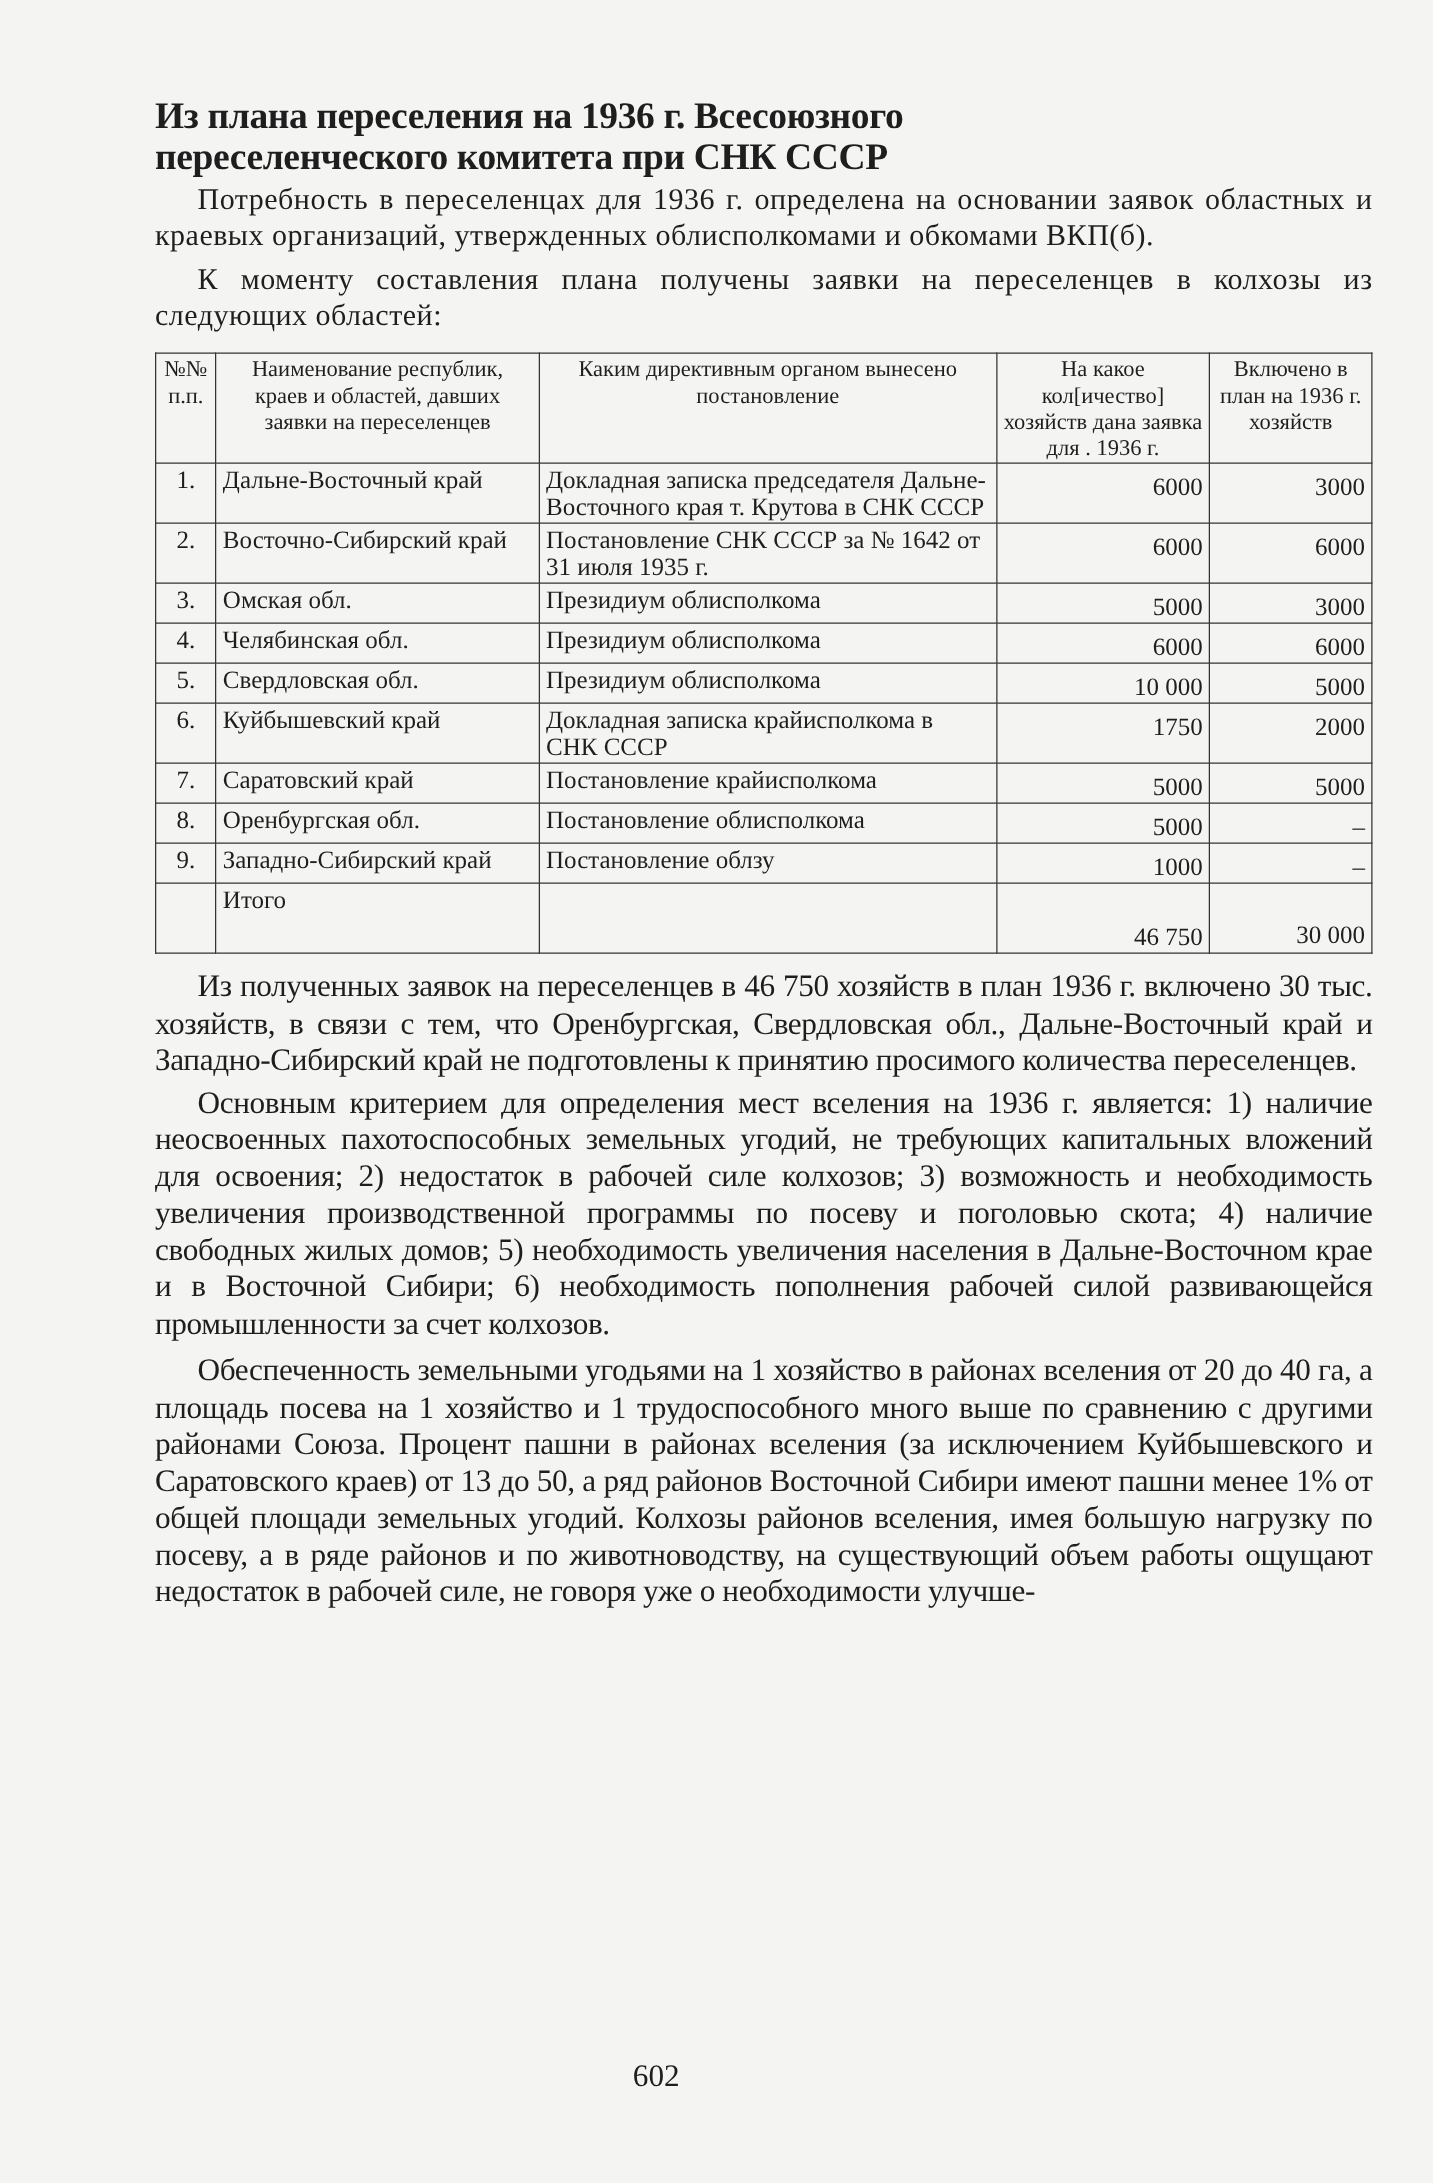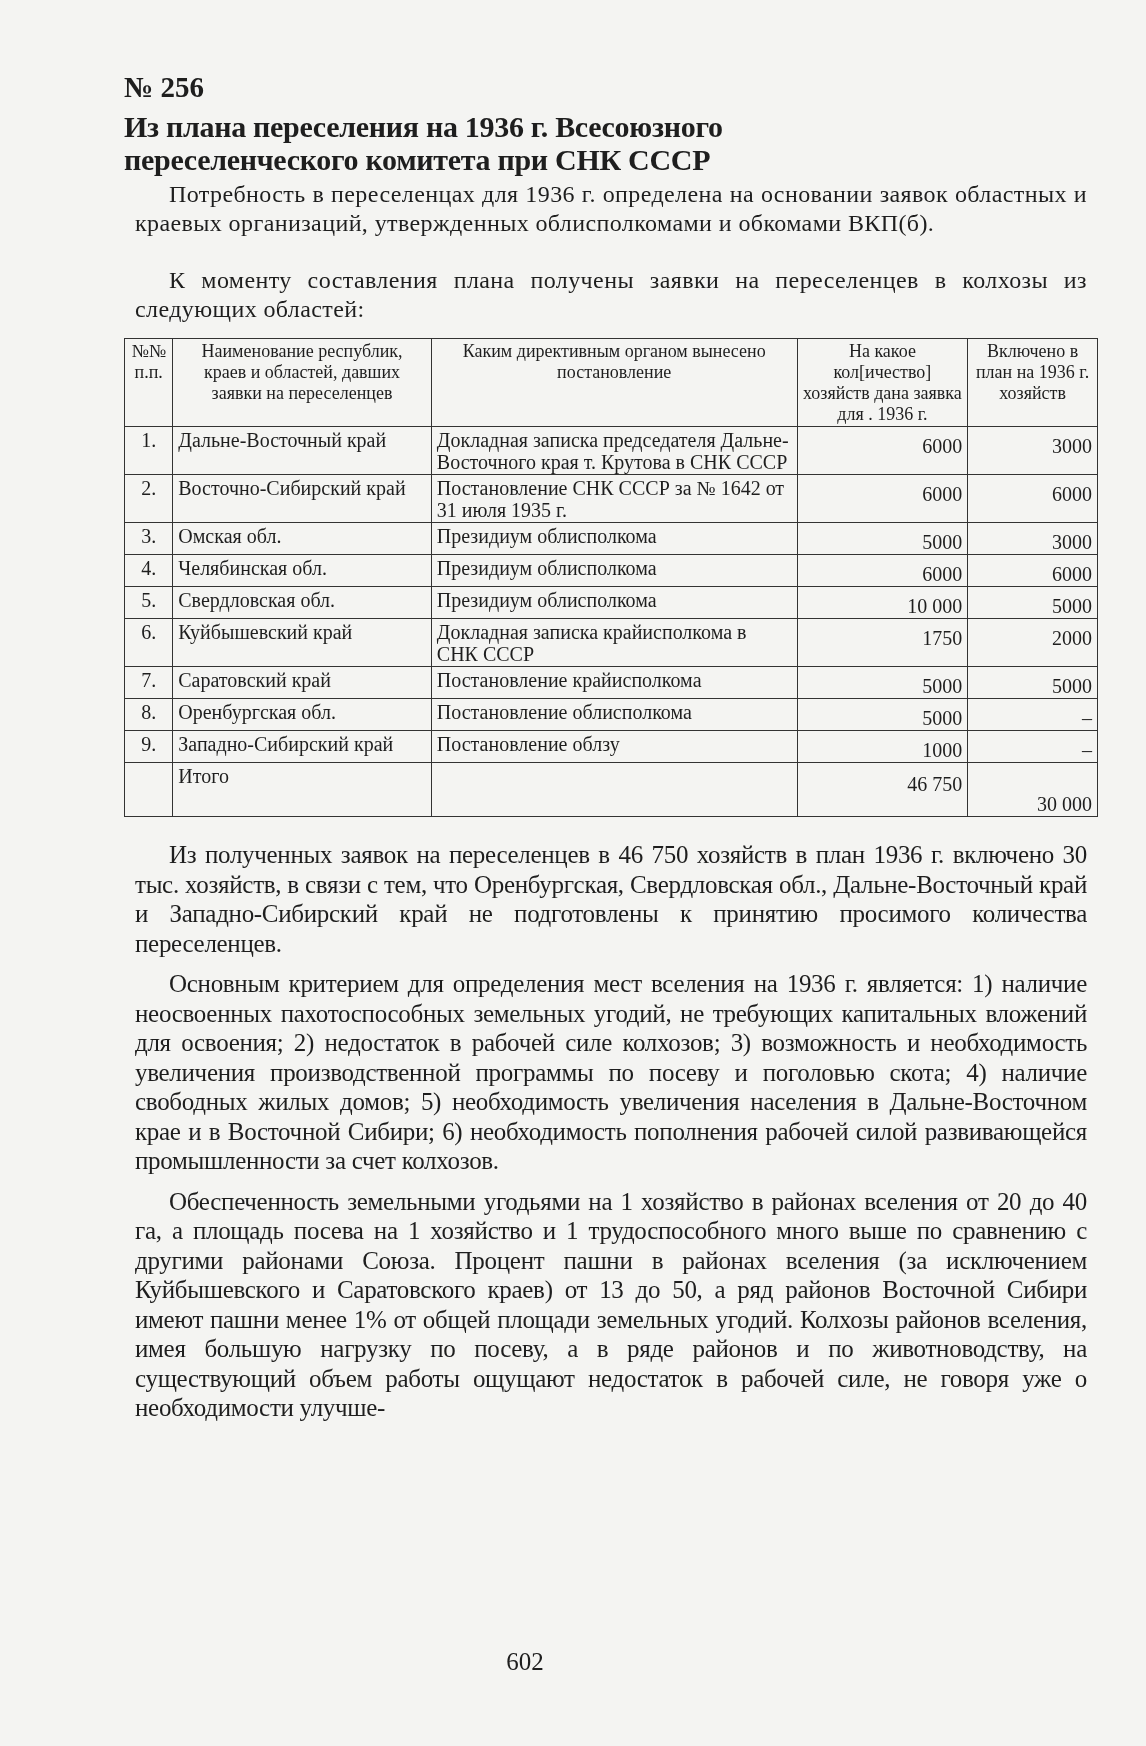--- a/index.html
+++ b/index.html
@@ -49,21 +49,21 @@
       font-weight: bold;
       font-size: 29px;
       text-align: center;
       margin: -2px 0 0 0;
       line-height: 34px;
     }
     .para {
       font-size: 24px;
       line-height: 29px;
       text-align: justify;
-      margin: 11px;
+      margin: 0;
       text-indent: 34px;
     }
     .para.wide {
       letter-spacing: 0.4px;
     }
     .para.narrow {
       font-size: 25px;
       line-height: 29.5px;
       letter-spacing: -0.3px;
     }
@@ -102,21 +102,20 @@
       left: 0;
       width: 1050px;
       text-align: center;
       font-size: 25px;
     }
   </style>
 </head>
 <body>
 
 <div class="page">
-  <div class="doc-number">№ 256</div>
   <h1 class="doc-title">Из плана переселения на 1936 г. Всесоюзного переселенческого комитета при СНК СССР</h1>
 
   <p class="para wide" style="margin-top:4px;">Потребность в переселенцах для 1936 г. определена на основании заявок областных и краевых организаций, утвержденных облисполкомами и обкомами ВКП(б).</p>
   <div class="gap"></div>
   <p class="para wide">К моменту составления плана получены заявки на переселенцев в колхозы из следующих областей:</p>
 
   <table class="data-table">
     <thead>
       <tr>
         <th style="width:34px;">№№ п.п.</th>
@@ -187,21 +186,21 @@
           <td class="num-col">9.</td>
           <td class="region-col">Западно-Сибирский край</td>
           <td class="organ-col">Постановление облзу</td>
           <td class="requested-col"><span>1000</span></td>
           <td class="included-col"><span>–</span></td>
         </tr>
         <tr>
           <td class="num-col"></td>
           <td class="region-col">Итого</td>
           <td class="organ-col"></td>
-          <td class="requested-col" style="padding-top: 4px;"><span>46 750</span></td>
+          <td class="requested-col" style="padding-top: 26px;"><span>46 750</span></td>
           <td class="included-col" style="padding-top: 24px;"><span>30 000</span></td>
         </tr>
       </tbody>
   </table>
 
   <div class="gap" style="height:12px;"></div>
   <p class="para narrow">Из полученных заявок на переселенцев в 46 750 хозяйств в план 1936 г. включено 30 тыс. хозяйств, в связи с тем, что Оренбургская, Свердловская обл., Дальне-Восточный край и Западно-Сибирский край не подготовлены к принятию просимого количества переселенцев.</p>
   <p class="para narrow" style="margin-top:4px;">Основным критерием для определения мест вселения на 1936 г. является: 1) наличие неосвоенных пахотоспособных земельных угодий, не требующих капитальных вложений для освоения; 2) недостаток в рабочей силе колхозов; 3) возможность и необходимость увеличения производственной программы по посеву и поголовью скота; 4) наличие свободных жилых домов; 5) необходимость увеличения населения в Дальне-Восточном крае и в Восточной Сибири; 6) необходимость пополнения рабочей силой развивающейся промышленности за счет колхозов.</p>
   <p class="para narrow" style="margin-top:8px;">Обеспеченность земельными угодьями на 1 хозяйство в районах вселения от 20 до 40 га, а площадь посева на 1 хозяйство и 1 трудоспособного много выше по сравнению с другими районами Союза. Процент пашни в районах вселения (за исключением Куйбышевского и Саратовского краев) от 13 до 50, а ряд районов Восточной Сибири имеют пашни менее 1% от общей площади земельных угодий. Колхозы районов вселения, имея большую нагрузку по посеву, а в ряде районов и по животноводству, на существующий объем работы ощущают недостаток в рабочей силе, не говоря уже о необходимости улучше-</p>
 </div>

